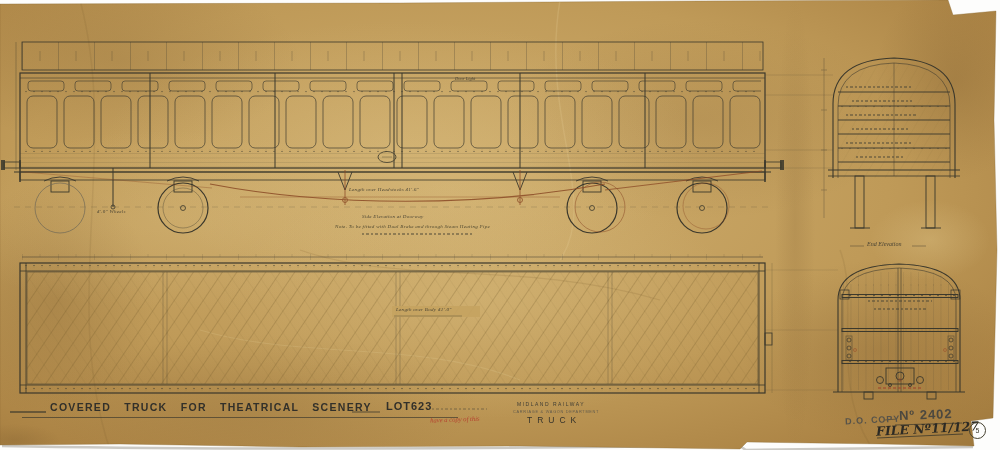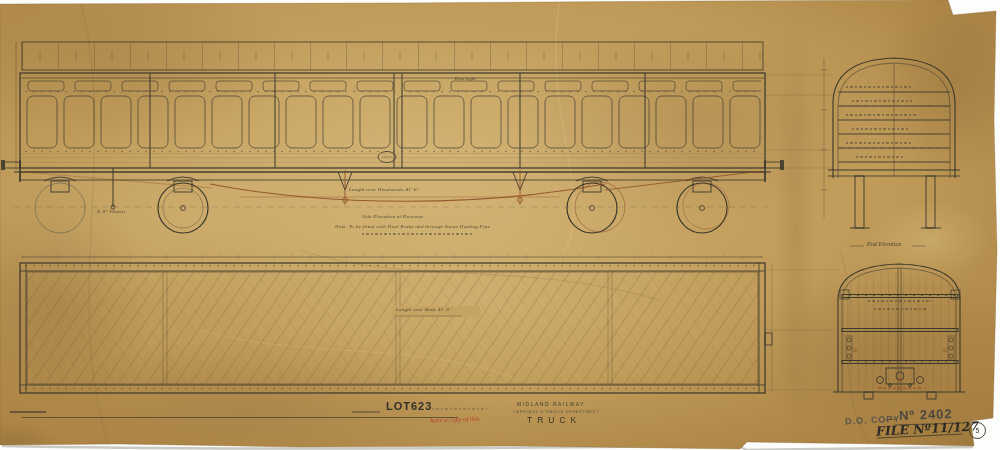--- a/index.html
+++ b/index.html
@@ -286,20 +286,21 @@
   <g stroke="#3b382c">
     <line x1="10" y1="412" x2="46" y2="412" stroke-width="1.3" opacity=".8"></line>
     <line x1="352" y1="412" x2="380" y2="412" stroke-width="1.1" opacity=".7"></line>
     <line x1="22" y1="417.5" x2="458" y2="417.5" stroke-width=".9" opacity=".75"></line>
     <line x1="885" y1="420" x2="897" y2="419" stroke-width="1" opacity=".6"></line>
     <line x1="895" y1="425" x2="962" y2="423" stroke-width="1" opacity=".7"></line>
     <line x1="877" y1="438" x2="963" y2="434" stroke-width="1.2" opacity=".8"></line>
   </g>
 </svg>
 
+<div class="t title-main sans" style="left:50px;top:402px;">COVERED TRUCK FOR THEATRICAL SCENERY</div>
 <div class="t lot sans" style="left:386px;top:401px;">LOT623</div>
 
 <div class="t sans s5" style="left:517px;top:402px;letter-spacing:3px;color:#3e3c34;">MIDLAND RAILWAY</div>
 <div class="t sans" style="left:513px;top:410px;font-size:8px;transform:scale(.48);transform-origin:0 0;letter-spacing:1.5px;color:#55524a;opacity:.85;">CARRIAGE &amp; WAGON DEPARTMENT</div>
 <div class="t sans" style="left:527px;top:416px;font-size:8.5px;letter-spacing:5px;color:#35332b;">TRUCK</div>
 
 <div class="sq pencil" style="left:432px;top:408px;width:55px;"></div>
 <div class="t hand s55" style="left:430px;top:417px;color:#b5412f;">have a copy of this</div>
 
 <div class="t stamp" style="left:845px;top:416px;font-size:9px;letter-spacing:1px;transform:rotate(-3deg);">D.O. COPY</div>

